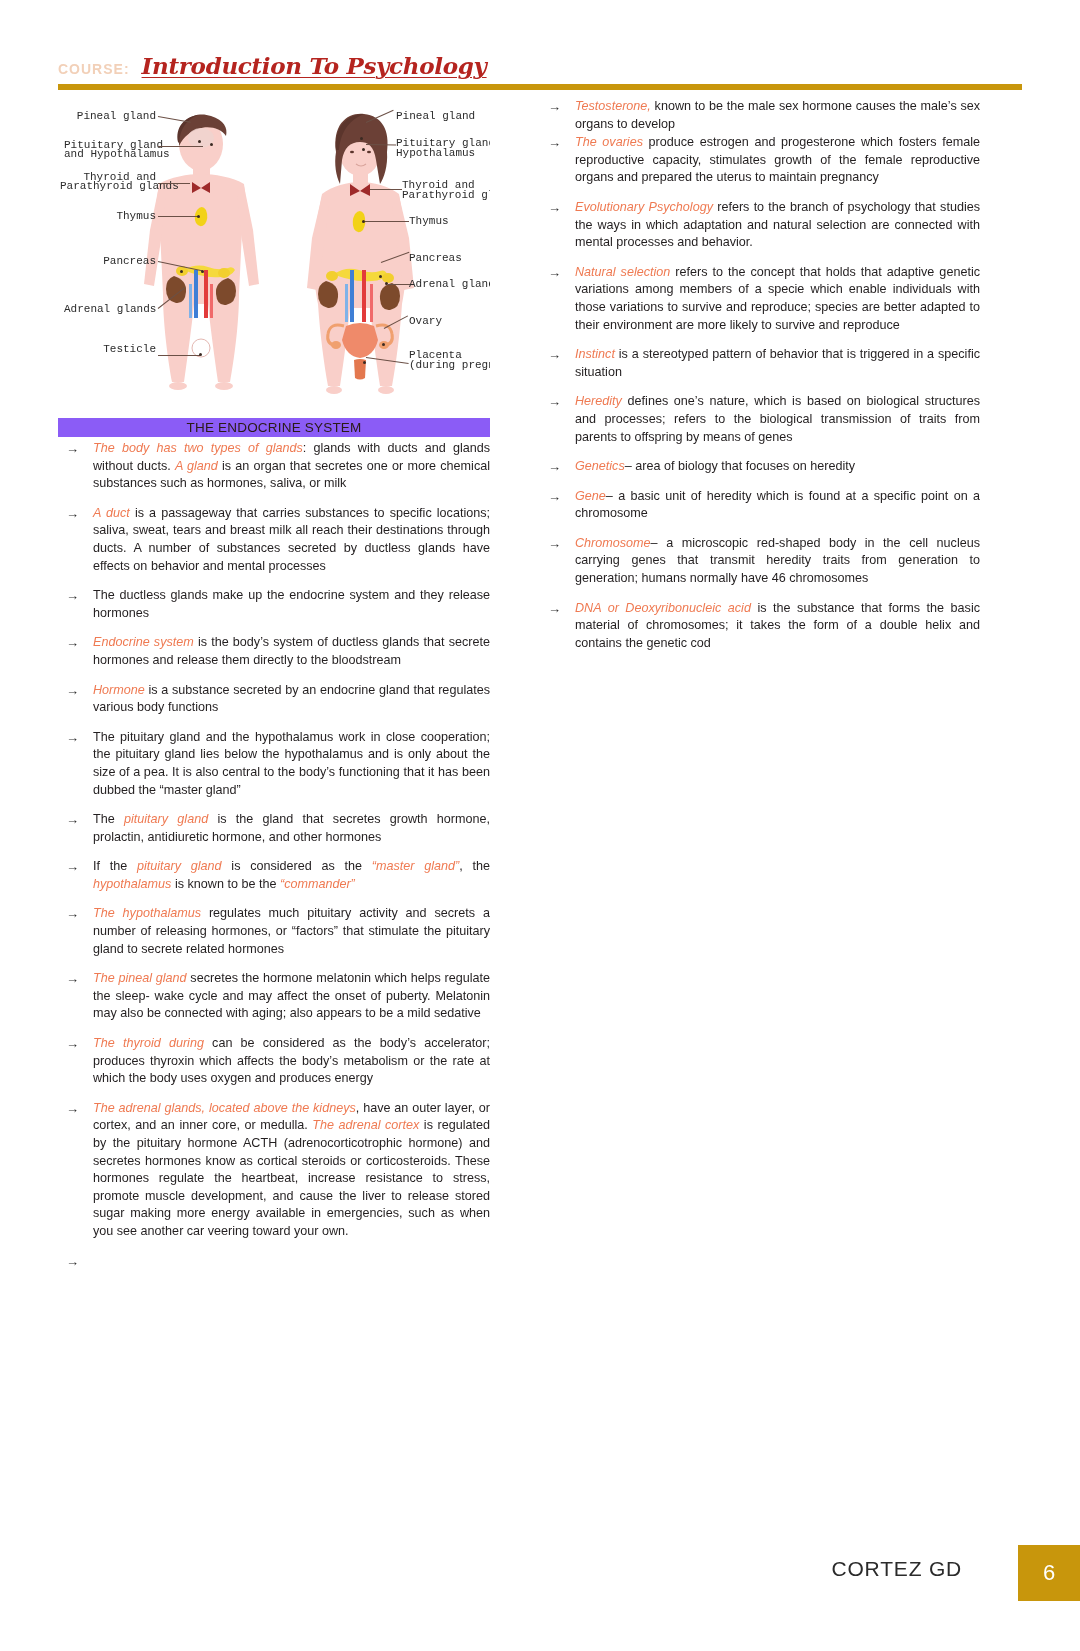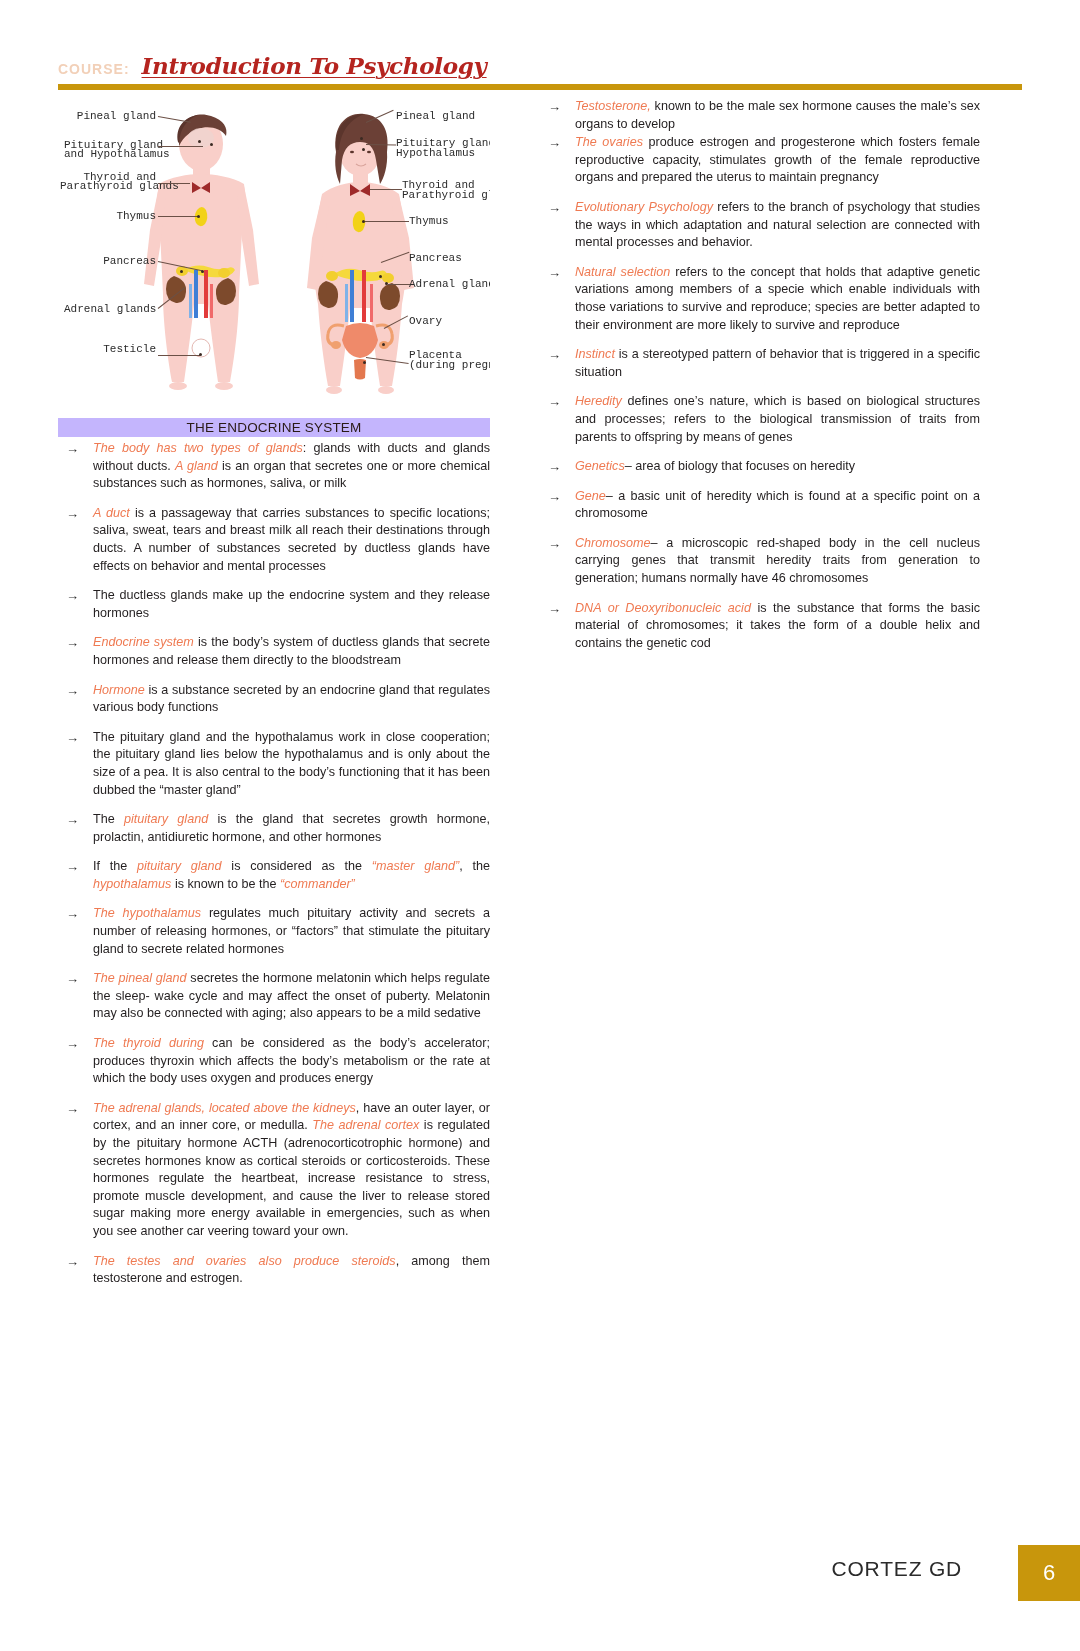--- a/index.html
+++ b/index.html
@@ -111,21 +111,21 @@
     position: absolute;
     width: 3px; height: 3px;
     background: #3b2a22;
     border-radius: 50%;
   }
 
   
   .section-bar {
     width: 432px;
     height: 19px;
-    background: #c4b5fd;
+    background: #8b5cf6;
     color: #2a1a16;
     font-size: 13.5px;
     line-height: 19px;
     text-align: center;
     letter-spacing: 0.2px;
     font-family: "Liberation Sans", sans-serif;
     margin-top: 2px;
   }
 
   
@@ -365,21 +365,21 @@
         <li><span class="arrow">→</span><span><span>The ductless glands make up the endocrine system and they release hormones</span></span></li>
         <li><span class="arrow">→</span><span><span class="hl">Endocrine system</span><span> is the body’s system of ductless glands that secrete hormones and release them directly to the bloodstream</span></span></li>
         <li><span class="arrow">→</span><span><span class="hl">Hormone</span><span> is a substance secreted by an endocrine gland that regulates various body functions</span></span></li>
         <li><span class="arrow">→</span><span><span>The pituitary gland and the hypothalamus work in close cooperation; the pituitary gland lies below the hypothalamus and is only about the size of a pea. It is also central to the body’s functioning that it has been dubbed the “master gland”</span></span></li>
         <li><span class="arrow">→</span><span><span>The </span><span class="hl">pituitary gland</span><span> is the gland that secretes growth hormone, prolactin, antidiuretic hormone, and other hormones</span></span></li>
         <li><span class="arrow">→</span><span><span>If the </span><span class="hl">pituitary gland</span><span> is considered as the </span><span class="hl">“master gland”</span><span>, the </span><span class="hl">hypothalamus</span><span> is known to be the </span><span class="hl">“commander”</span></span></li>
         <li><span class="arrow">→</span><span><span class="hl">The hypothalamus</span><span> regulates much pituitary activity and secrets a number of releasing hormones, or “factors” that stimulate the pituitary gland to secrete related hormones</span></span></li>
         <li><span class="arrow">→</span><span><span class="hl">The pineal gland</span><span> secretes the hormone melatonin which helps regulate the sleep- wake cycle and may affect the onset of puberty. Melatonin may also be connected with aging; also appears to be a mild sedative</span></span></li>
         <li><span class="arrow">→</span><span><span class="hl">The thyroid during</span><span> can be considered as the body’s accelerator; produces thyroxin which affects the body’s metabolism or the rate at which the body uses oxygen and produces energy</span></span></li>
         <li><span class="arrow">→</span><span><span class="hl">The adrenal glands, located above the kidneys</span><span>, have an outer layer, or cortex, and an inner core, or medulla. </span><span class="hl">The adrenal cortex</span><span> is regulated by the pituitary hormone ACTH (adrenocorticotrophic hormone) and secretes hormones know as cortical steroids or corticosteroids. These hormones regulate the heartbeat, increase resistance to stress, promote muscle development, and cause the liver to release stored sugar making more energy available in emergencies, such as when you see another car veering toward your own.</span></span></li>
-        <li><span class="arrow">→</span><span><span class="hl">The testes and ovaries also produce steroids</span><span>, among them testosterone and estrogen.</span></span></li>
+        <li><span class="arrow">→</span></li>
       </ul>
   </div>
 
   <div class="col-right">
     <ul class="bullets" id="right-bullets">
         <li class="tight"><span class="arrow">→</span><span><span class="hl">Testosterone,</span><span> known to be the male sex hormone causes the male’s sex organs to develop</span></span></li>
         <li><span class="arrow">→</span><span><span class="hl">The ovaries</span><span> produce estrogen and progesterone which fosters female reproductive capacity, stimulates growth of the female reproductive organs and prepared the uterus to maintain pregnancy</span></span></li>
         <li><span class="arrow">→</span><span><span class="hl">Evolutionary Psychology</span><span> refers to the branch of psychology that studies the ways in which adaptation and natural selection are connected with mental processes and behavior.</span></span></li>
         <li><span class="arrow">→</span><span><span class="hl">Natural selection</span><span> refers to the concept that holds that adaptive genetic variations among members of a specie which enable individuals with those variations to survive and reproduce; species are better adapted to their environment are more likely to survive and reproduce</span></span></li>
         <li><span class="arrow">→</span><span><span class="hl">Instinct</span><span> is a stereotyped pattern of behavior that is triggered in a specific situation</span></span></li>

